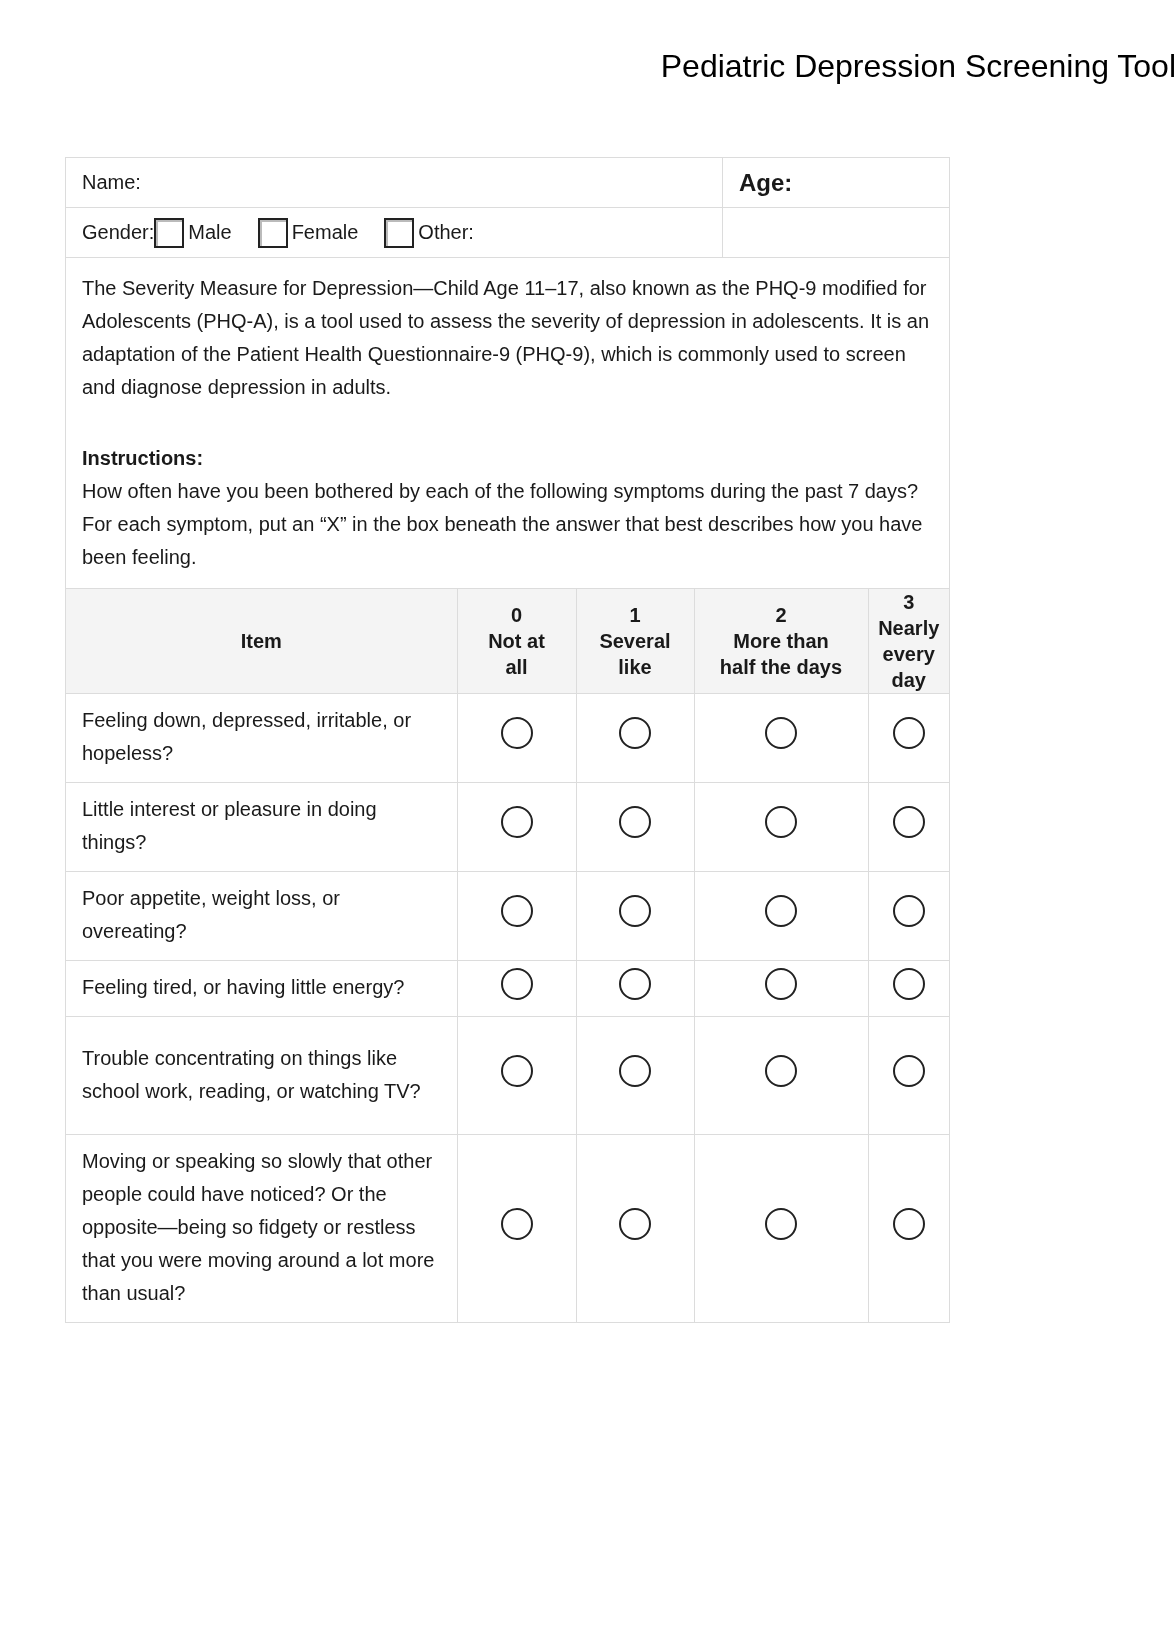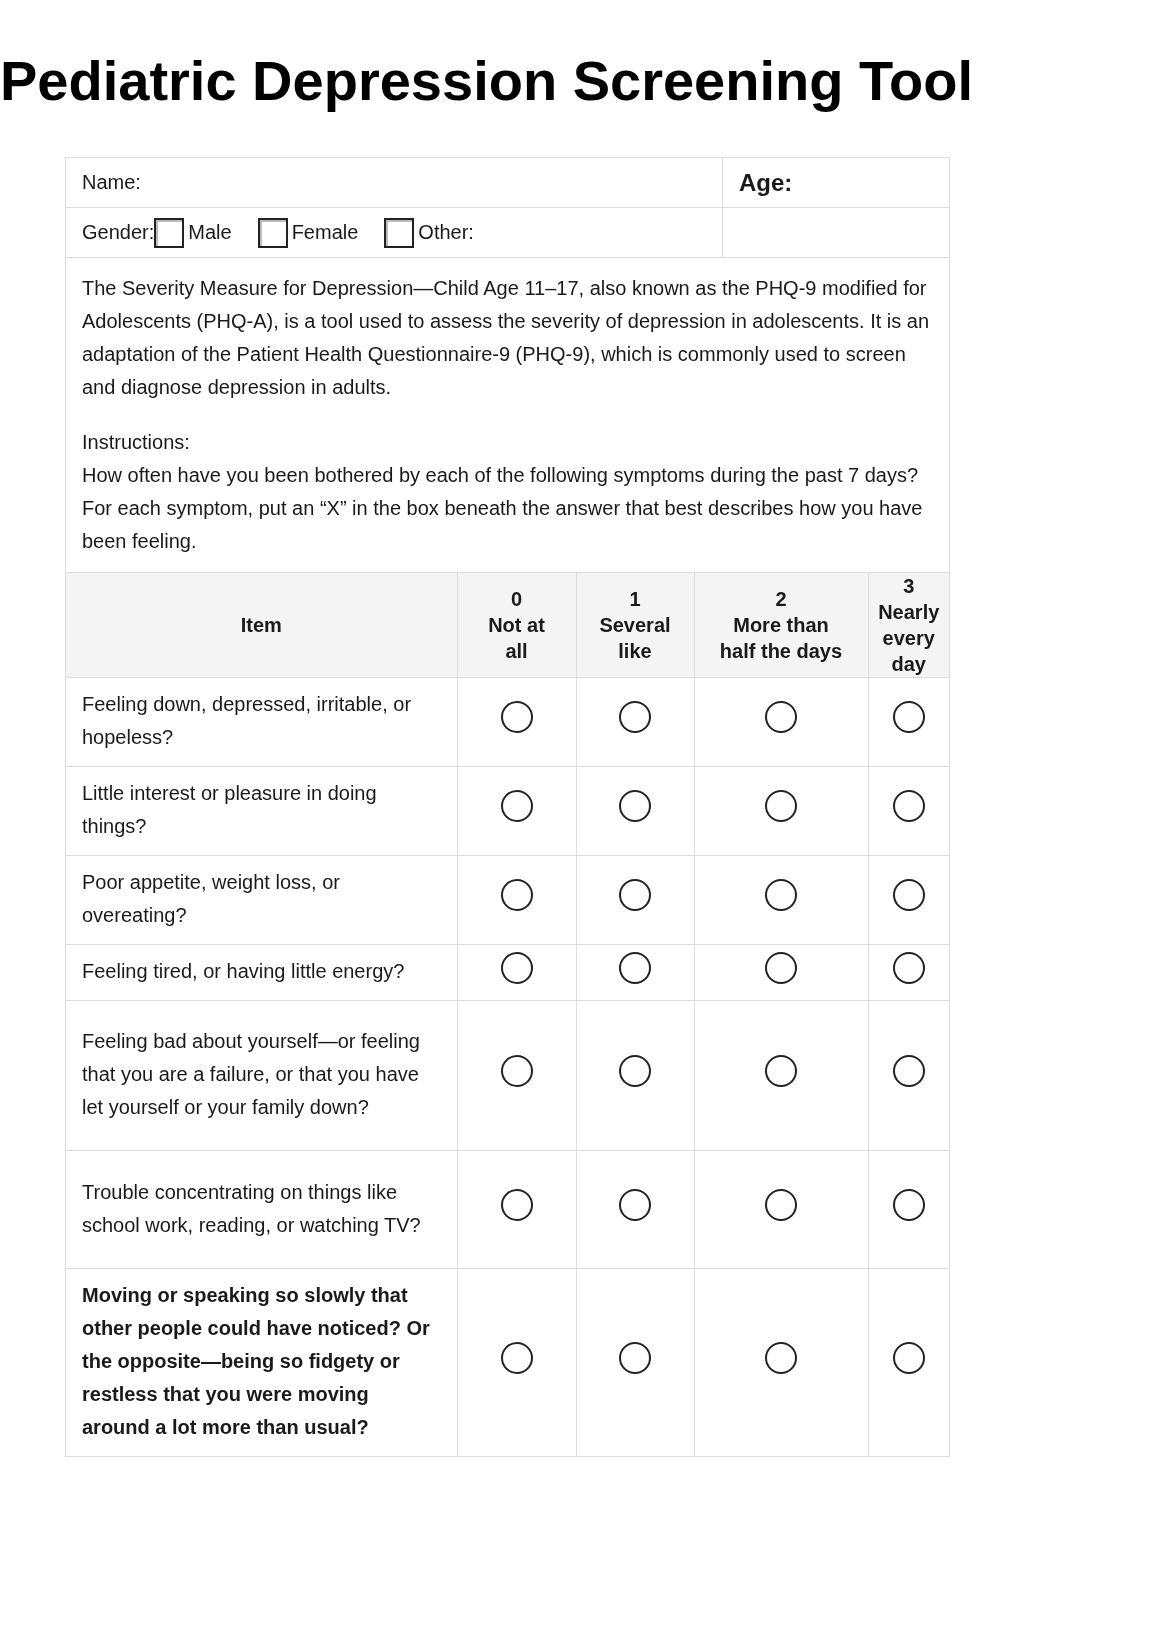--- a/index.html
+++ b/index.html
@@ -2,48 +2,48 @@
 <html><head>
 <meta charset="utf-8">
 <style>
   html, body { margin: 0; padding: 0; background: #ffffff; }
   body {
     width: 1176px; height: 1630px; position: relative;
     font-family: "Liberation Sans", sans-serif; color: #1a1a1a;
   }
   .title {
     position: absolute; top: 48px; left: 0; width: 1176px;
-    text-align: left; font-size: 56px; font-weight: bold; color: #000;
+    text-align: right; font-size: 32px; font-weight: normal; color: #000;
     margin: 0;
   }
   .form {
     position: absolute; left: 65px; top: 157px; width: 885px;
     border: 1px solid #dcdcdc; box-sizing: border-box;
   }
   .row-2col { display: flex; border-bottom: 1px solid #dcdcdc; height: 49px; }
   .cell-left { width: 657px; border-right: 1px solid #dcdcdc; box-sizing: border-box;
     padding-left: 16px; display: flex; align-items: center; font-size: 20px; }
   .cell-right { flex: 1; padding-left: 16px; display: flex; align-items: center; font-size: 24px; font-weight: bold; }
   .checkbox {
     width: 30px; height: 30px; border: 2px solid #222; box-sizing: border-box;
     display: inline-block; margin: 0 4px 0 0; box-shadow: inset 2px 2px 0 #bbb; cursor: pointer;
   }
   .gender-label { }
   .gender-opt { display: inline-flex; align-items: center; margin-right: 26px; }
   .intro {
     padding: 14px 16px 14px 16px; font-size: 20px; line-height: 33px; border-bottom: 1px solid #dcdcdc;
   }
   .intro p { margin: 0; }
-  .intro .instr-head { font-weight: normal; margin-top: 22px; }
+  .intro .instr-head { font-weight: bold; margin-top: 38px; }
   table { border-collapse: collapse; width: 100%; table-layout: fixed; }
   th { background: #f4f4f4; font-size: 20px; font-weight: bold; line-height: 26px;
     border-right: 1px solid #dcdcdc; border-bottom: 1px solid #dcdcdc; height: 99px; padding: 0; text-align: center; }
   th:last-child, td:last-child { border-right: none; }
   td { border-right: 1px solid #dcdcdc; border-bottom: 1px solid #dcdcdc; font-size: 20px; line-height: 33px; padding: 0; }
-  tr:last-child td { border-bottom: none; font-weight: bold; }
+  tr:last-child td { border-bottom: none; }
   td.item { padding: 10px 16px 12px 16px; vertical-align: middle; }
   td.opt { text-align: center; vertical-align: middle; }
   .radio {
     display: inline-block; width: 32px; height: 32px; border: 2px solid #222;
     border-radius: 50%; box-sizing: border-box; cursor: pointer;
   }
 </style>
 </head>
 <body>
 
@@ -137,27 +137,20 @@
         <td class="opt"><span class="radio"></span></td>
         <td class="opt"><span class="radio"></span></td>
       </tr>
       <tr style="height:56px">
         <td class="item">Feeling tired, or having little energy?</td>
         <td class="opt"><span class="radio"></span></td>
         <td class="opt"><span class="radio"></span></td>
         <td class="opt"><span class="radio"></span></td>
         <td class="opt"><span class="radio"></span></td>
       </tr>
-      <tr style="height:150px">
-        <td class="item">Feeling bad about yourself—or feeling that you are a failure, or that you have let yourself or your family down?</td>
-        <td class="opt"><span class="radio"></span></td>
-        <td class="opt"><span class="radio"></span></td>
-        <td class="opt"><span class="radio"></span></td>
-        <td class="opt"><span class="radio"></span></td>
-      </tr>
       <tr style="height:118px">
         <td class="item">Trouble concentrating on things like school work, reading, or watching TV?</td>
         <td class="opt"><span class="radio"></span></td>
         <td class="opt"><span class="radio"></span></td>
         <td class="opt"><span class="radio"></span></td>
         <td class="opt"><span class="radio"></span></td>
       </tr>
       <tr style="height:182px">
         <td class="item">Moving or speaking so slowly that other people could have noticed? Or the opposite—being so fidgety or restless that you were moving around a lot more than usual?</td>
         <td class="opt"><span class="radio"></span></td>

